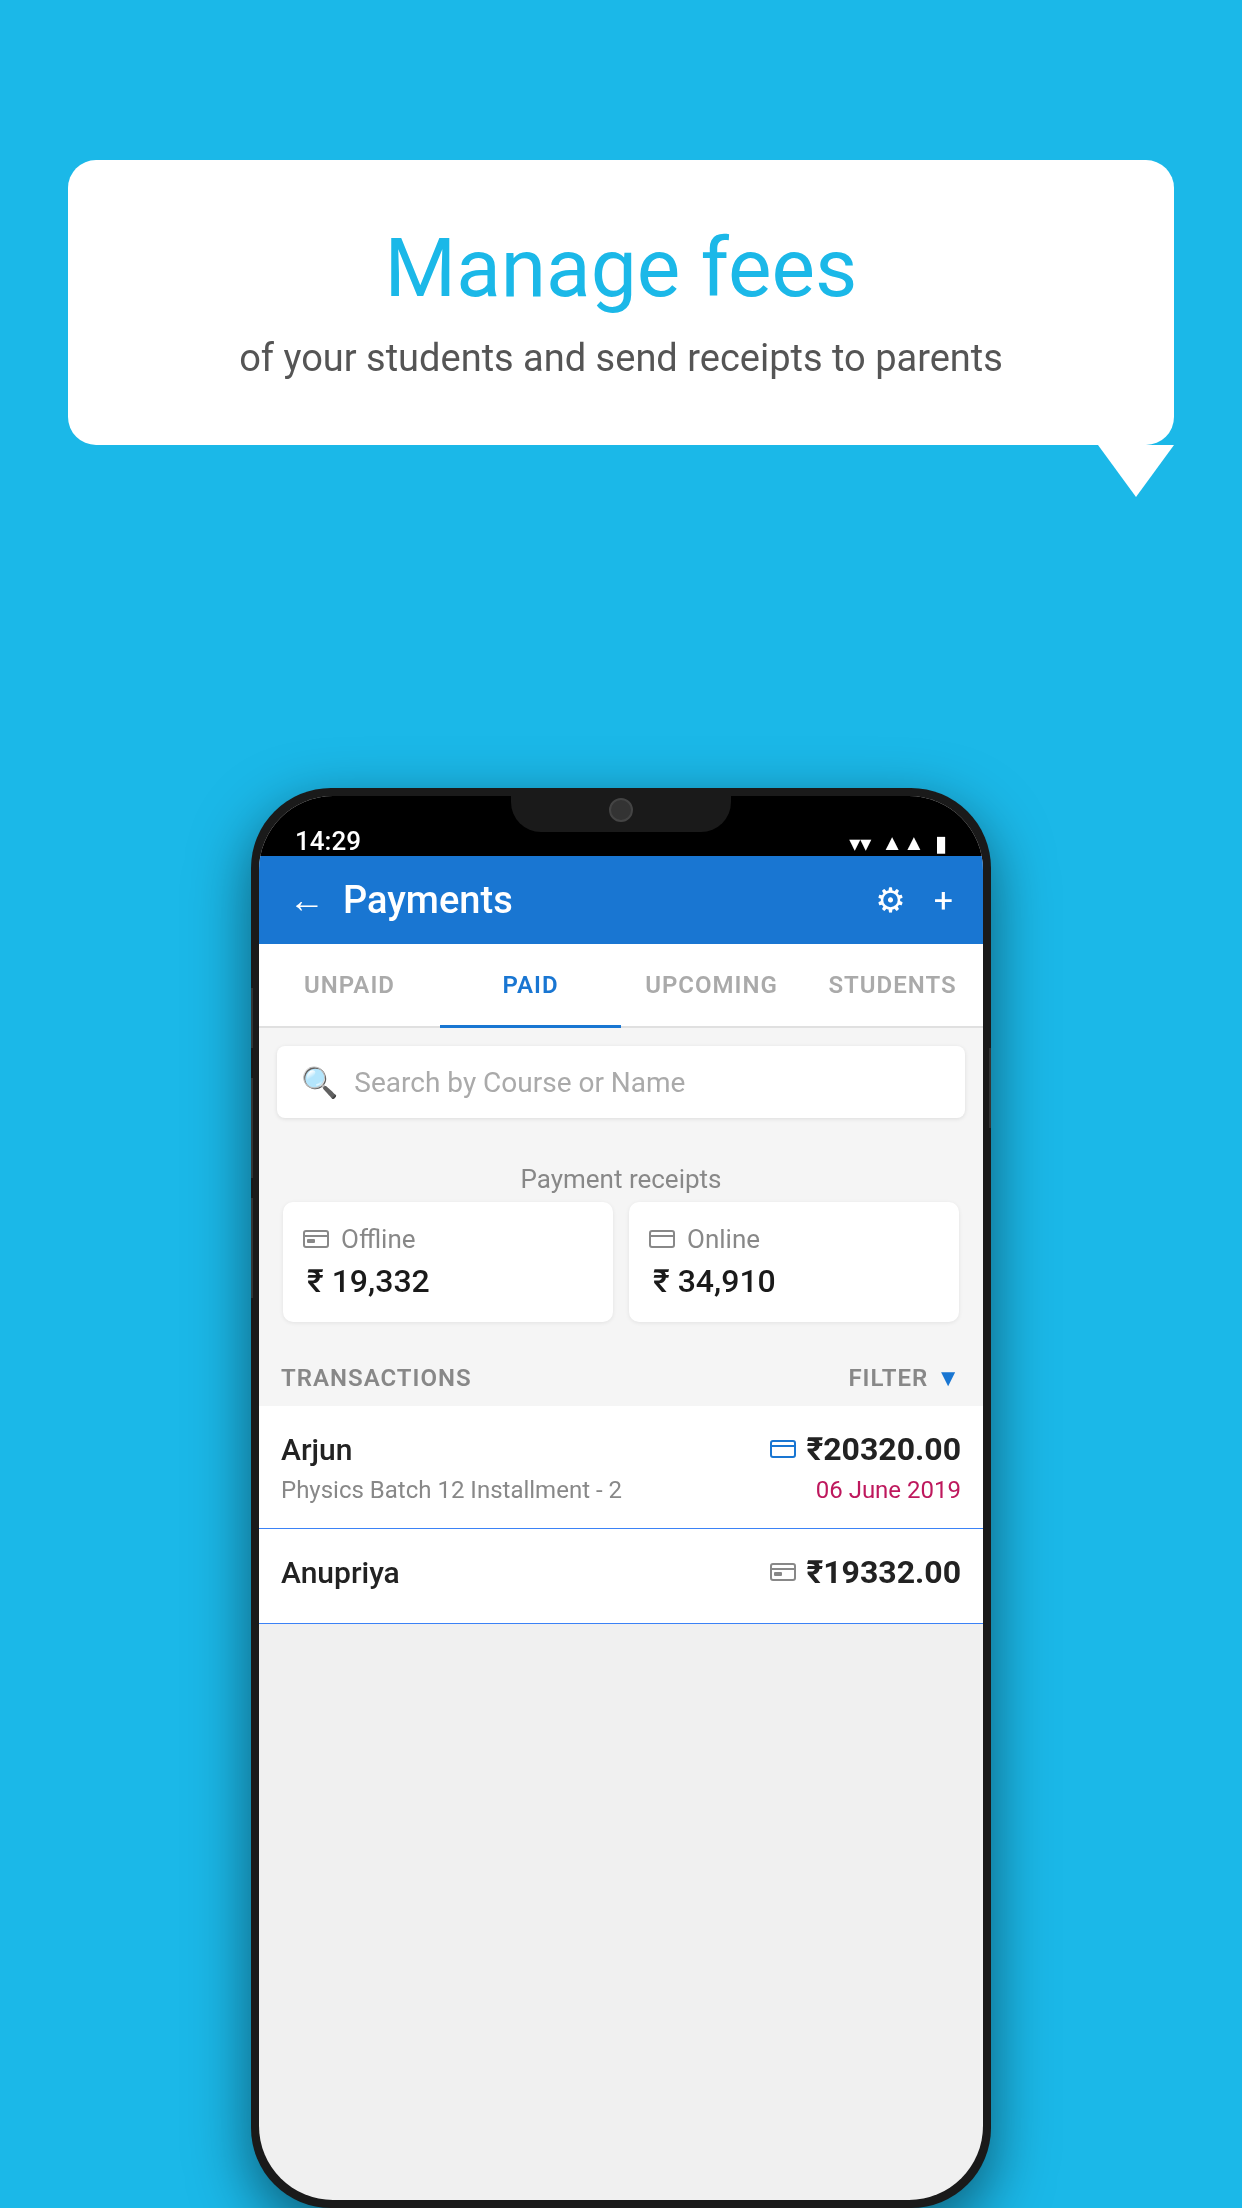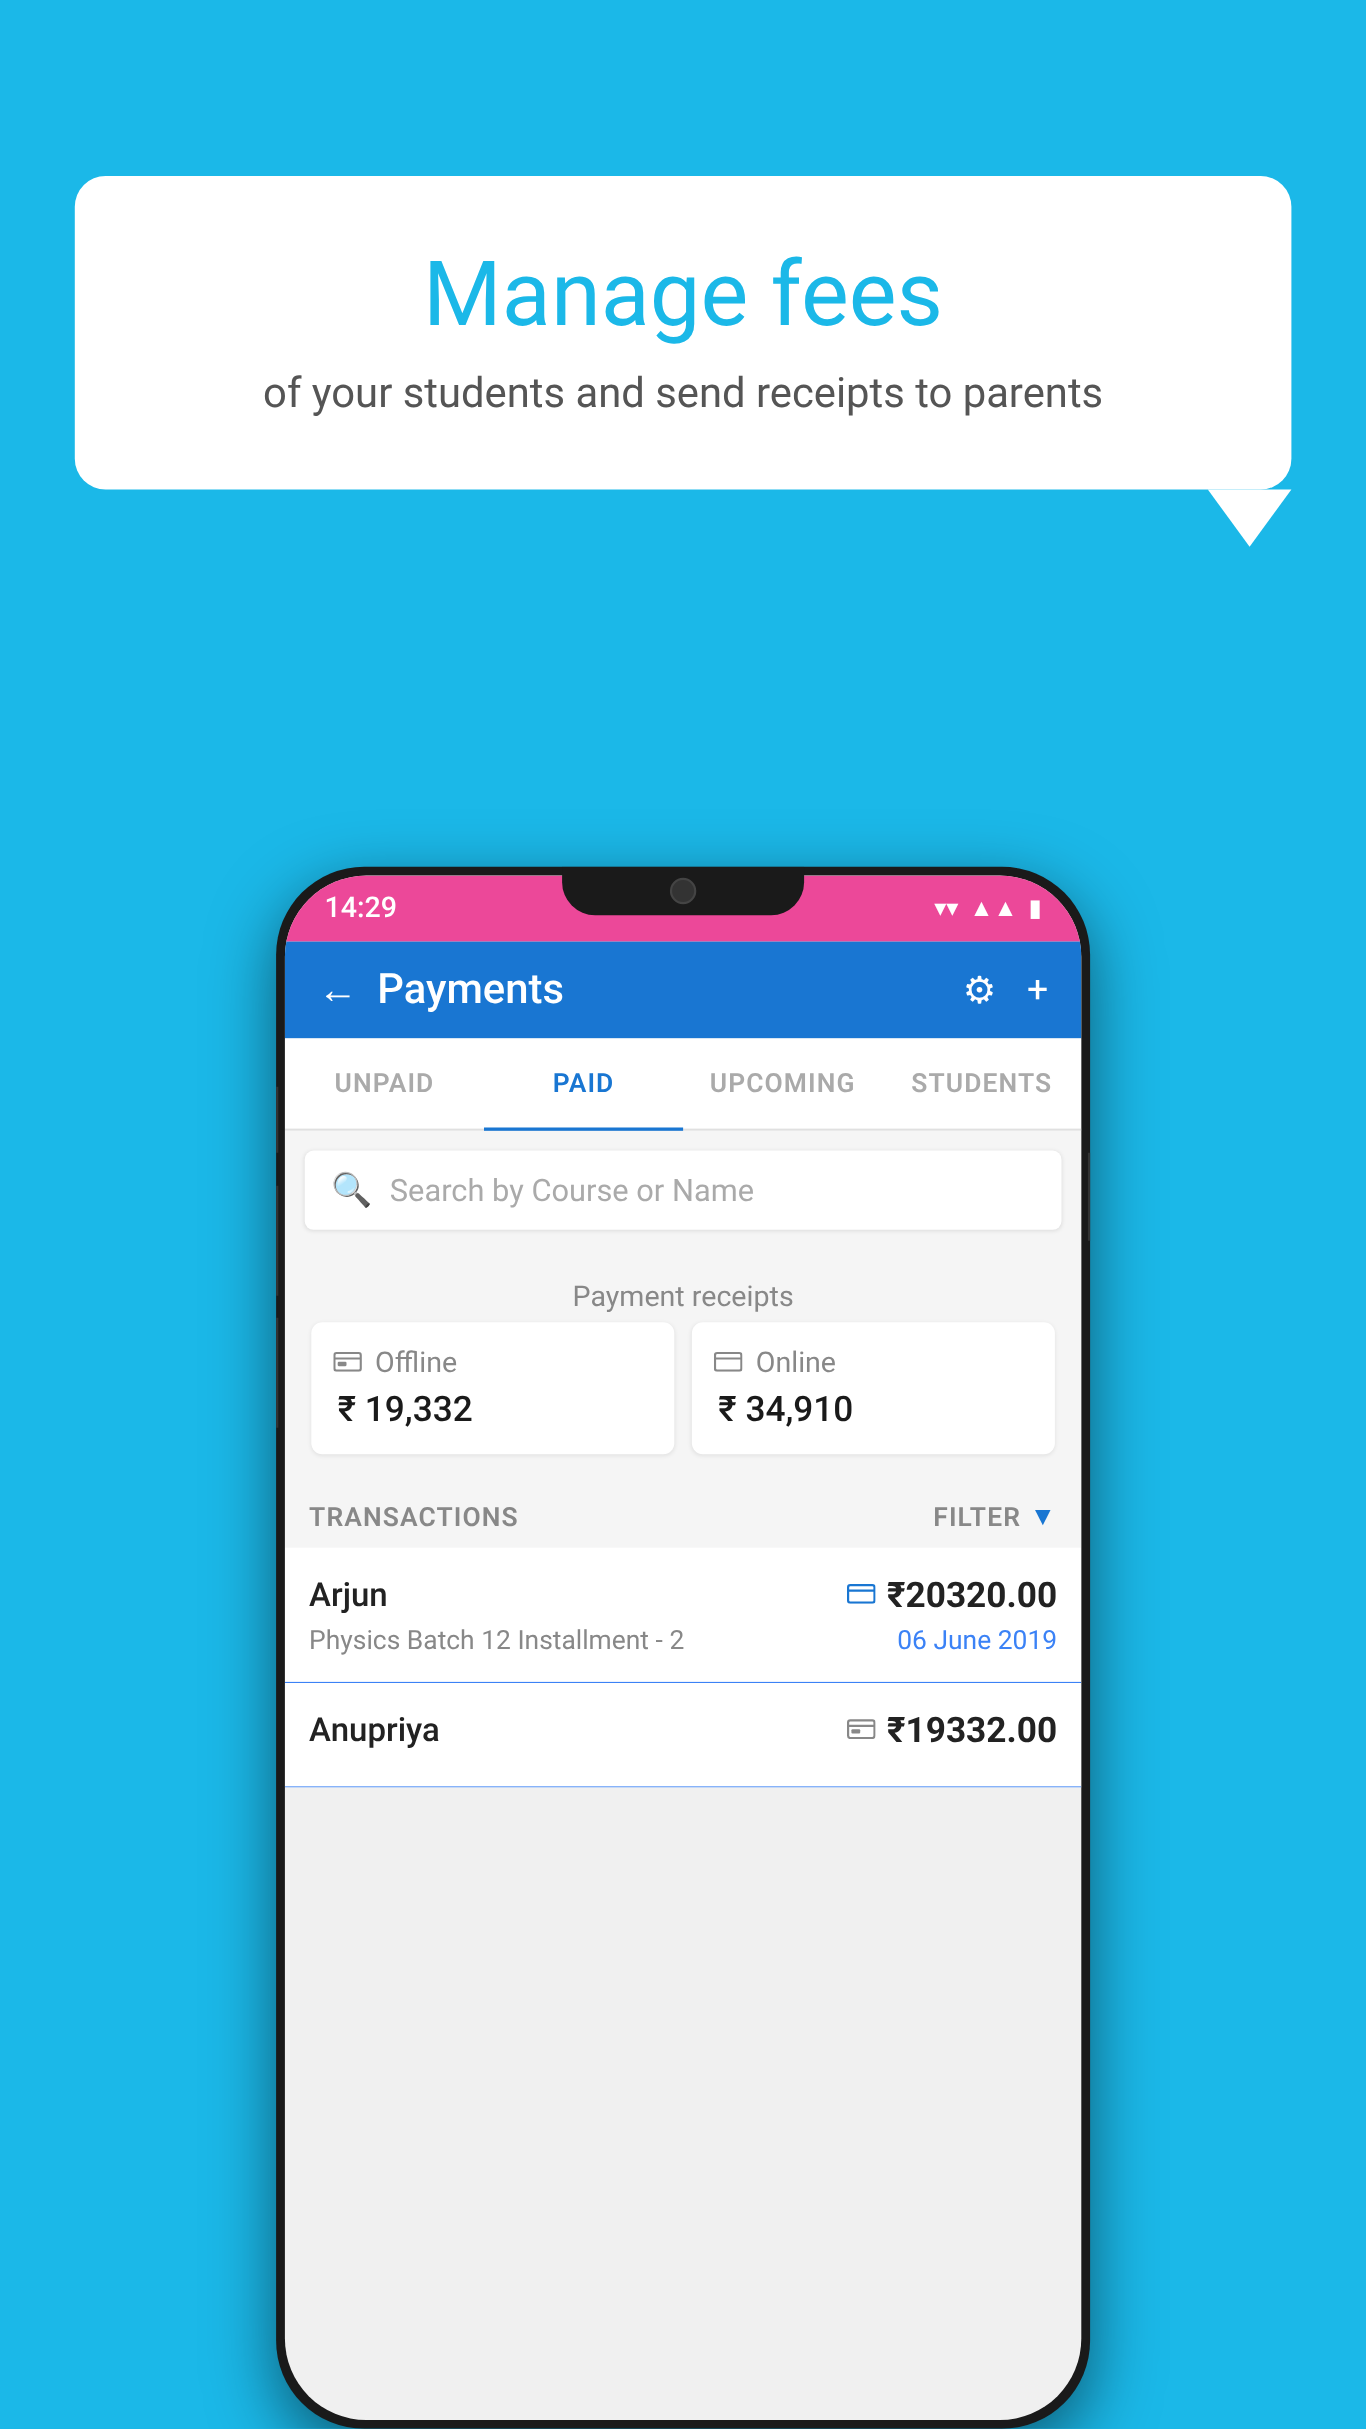--- a/index.html
+++ b/index.html
@@ -106,24 +106,24 @@
       left: 8px;
       right: 8px;
       bottom: 8px;
       border-radius: 74px;
       overflow: hidden;
       background: #f0f0f0;
     }
 
     
     .status-bar {
-      background: #ec4899;
+      background: #000000;
       height: 60px;
       display: flex;
-      align-items: center;
+      align-items: flex-end;
       justify-content: space-between;
       padding: 0 36px;
     }
 
     .status-time {
       color: white;
       font-size: 26px;
       font-weight: 500;
     }
 
@@ -382,21 +382,21 @@
       justify-content: space-between;
       align-items: center;
     }
 
     .transaction-course {
       color: #888;
       font-size: 24px;
     }
 
     .transaction-date {
-      color: #3b82f6;
+      color: #be185d;
       font-size: 24px;
     }
 
     
     .phone-side-button {
       position: absolute;
       right: -6px;
       top: 260px;
       width: 8px;
       height: 80px;

